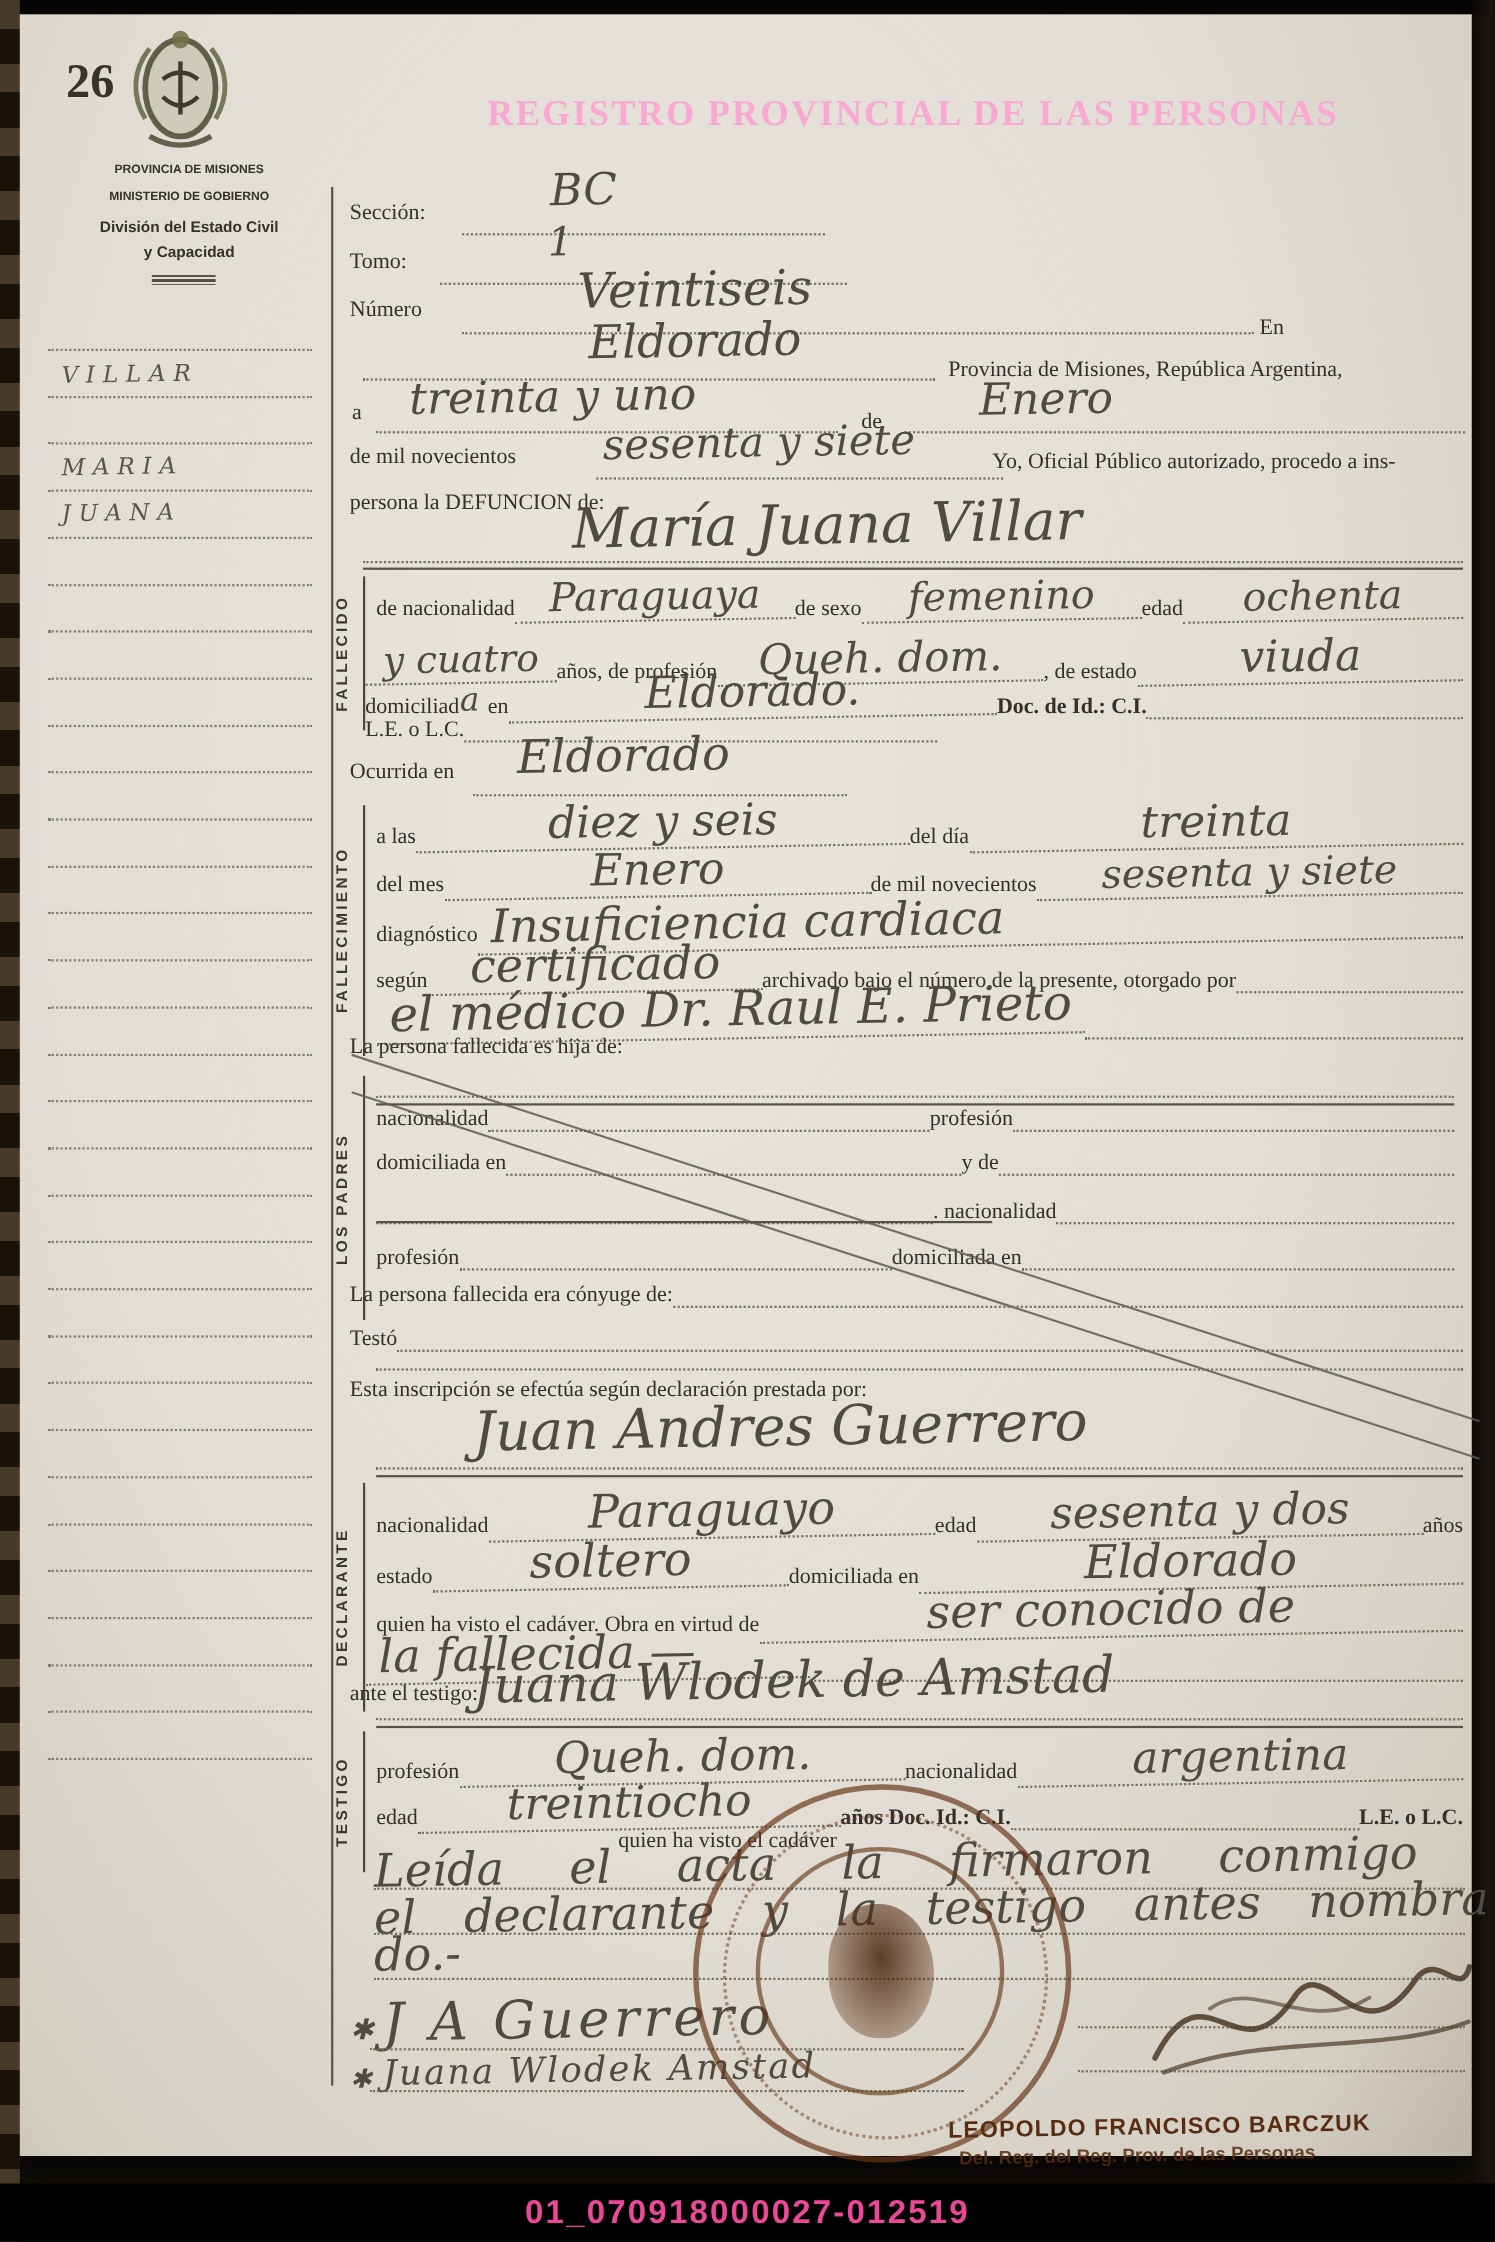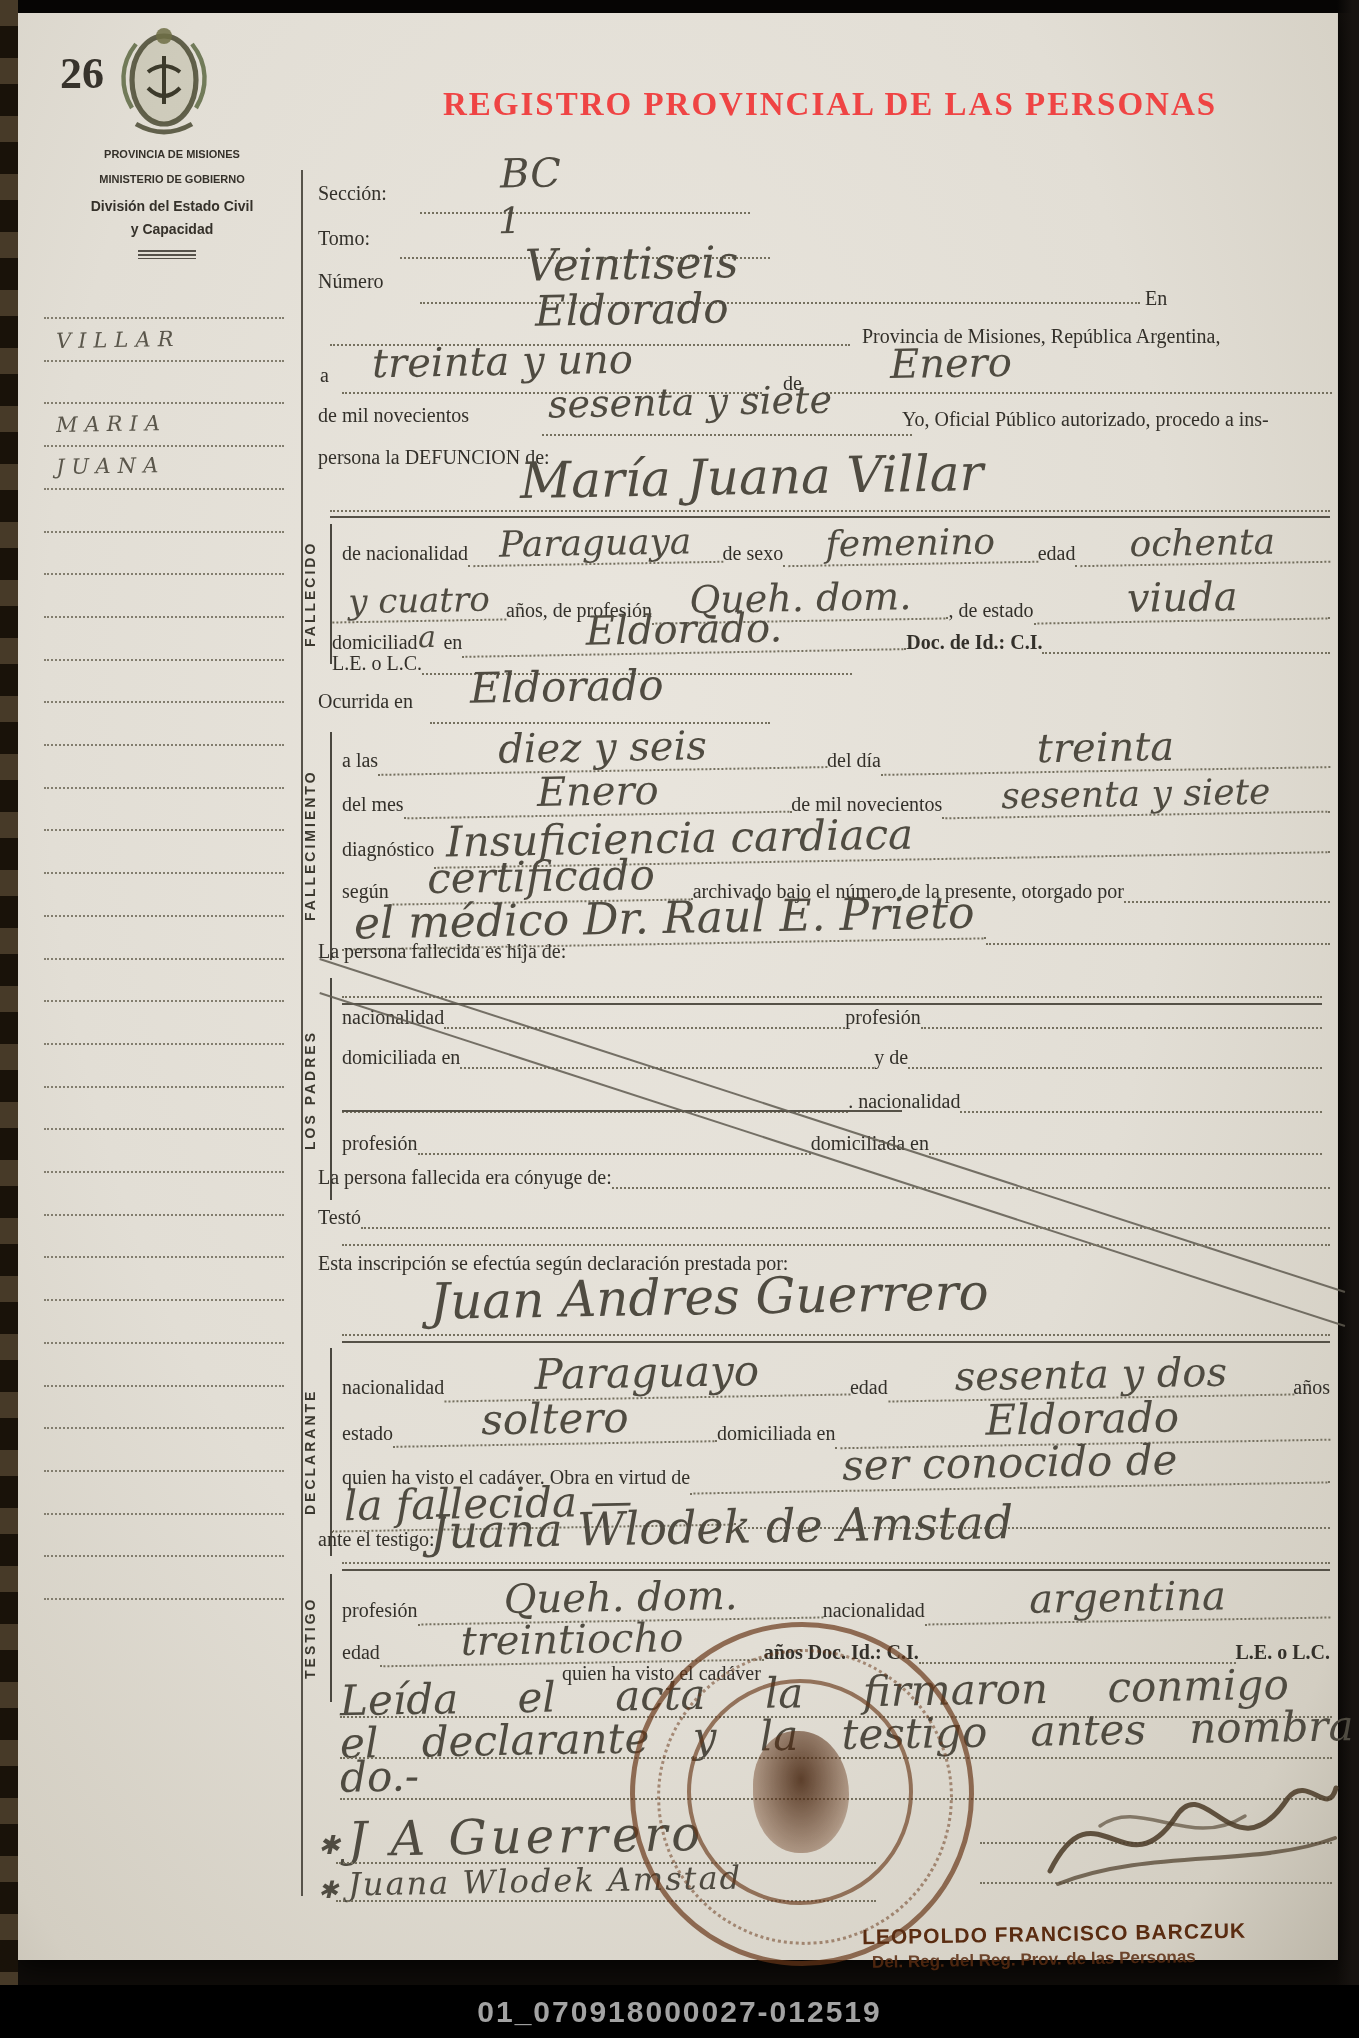--- a/index.html
+++ b/index.html
@@ -26,36 +26,36 @@
           font-family:"Liberation Sans",sans-serif;font-weight:bold;font-size:14px;
           letter-spacing:3px;color:#3b382f;text-align:center;}
   .bracket{position:absolute;width:2px;background:#4a473f;}
   .vrule{position:absolute;left:301px;top:170px;width:2px;height:1726px;background:#57534a;}
   .margin-name{position:absolute;font-family:"DejaVu Serif",serif;font-style:italic;
           color:#5a564b;font-size:21px;letter-spacing:7px;transform:rotate(-1deg);}
   .letterhead{position:absolute;left:22px;width:300px;text-align:center;
           font-family:"Liberation Sans",sans-serif;font-weight:bold;font-size:11px;color:#35312a;}
   .title{position:absolute;left:330px;top:86px;width:1000px;text-align:center;
           font-family:"Liberation Serif",serif;font-weight:bold;font-size:33px;
-          letter-spacing:2px;color:#ef4444;}
+          letter-spacing:2px;color:#f9a8d4;}
   .pagenum{position:absolute;left:60px;top:48px;font-family:"Liberation Serif",serif;
           font-weight:bold;font-size:44px;color:#37332c;}
   .diag{position:absolute;height:2px;background:rgba(95,91,80,.85);transform-origin:left top;}
   .stamp{position:absolute;left:630px;top:1622px;width:334px;height:334px;border-radius:50%;
          border:5px solid rgba(104,55,24,.75);opacity:.92;}
   .stamp-inner{position:absolute;left:52px;top:52px;width:218px;height:218px;border-radius:50%;
          border:4px solid rgba(104,55,24,.7);}
   .stamp-blob{position:absolute;left:118px;top:104px;width:96px;height:122px;border-radius:46% 54% 50% 50%;
          background:radial-gradient(ellipse at 50% 40%, rgba(66,32,10,.9), rgba(104,55,24,.45) 70%, transparent 100%);}
   .stamp-dots{position:absolute;left:22px;top:22px;width:290px;height:290px;border-radius:50%;
          border:3px dotted rgba(104,55,24,.55);}
   .brown{color:#5a2c11;font-family:"Liberation Sans",sans-serif;font-weight:bold;}
   .footer-bar{position:absolute;left:0;top:1985px;width:1359px;height:53px;background:#000;
          display:flex;align-items:center;justify-content:center;}
-  .footer-text{color:#a3a3a3;font-family:"Liberation Sans",sans-serif;font-weight:bold;
+  .footer-text{color:#ec4899;font-family:"Liberation Sans",sans-serif;font-weight:bold;
          font-size:30px;letter-spacing:2px;}
   .lh-rule{position:absolute;left:138px;top:250px;width:58px;height:9px;
          background:repeating-linear-gradient(180deg,#55514a 0 2px,transparent 2px 4px);}
   .topstrip{position:absolute;left:0;top:0;width:1359px;height:13px;background:#060504;}
   .rightedge{position:absolute;right:0;top:0;width:22px;height:2038px;
          background:linear-gradient(90deg,transparent,#171310 70%);}
 </style>
 </head>
 <body>
 

